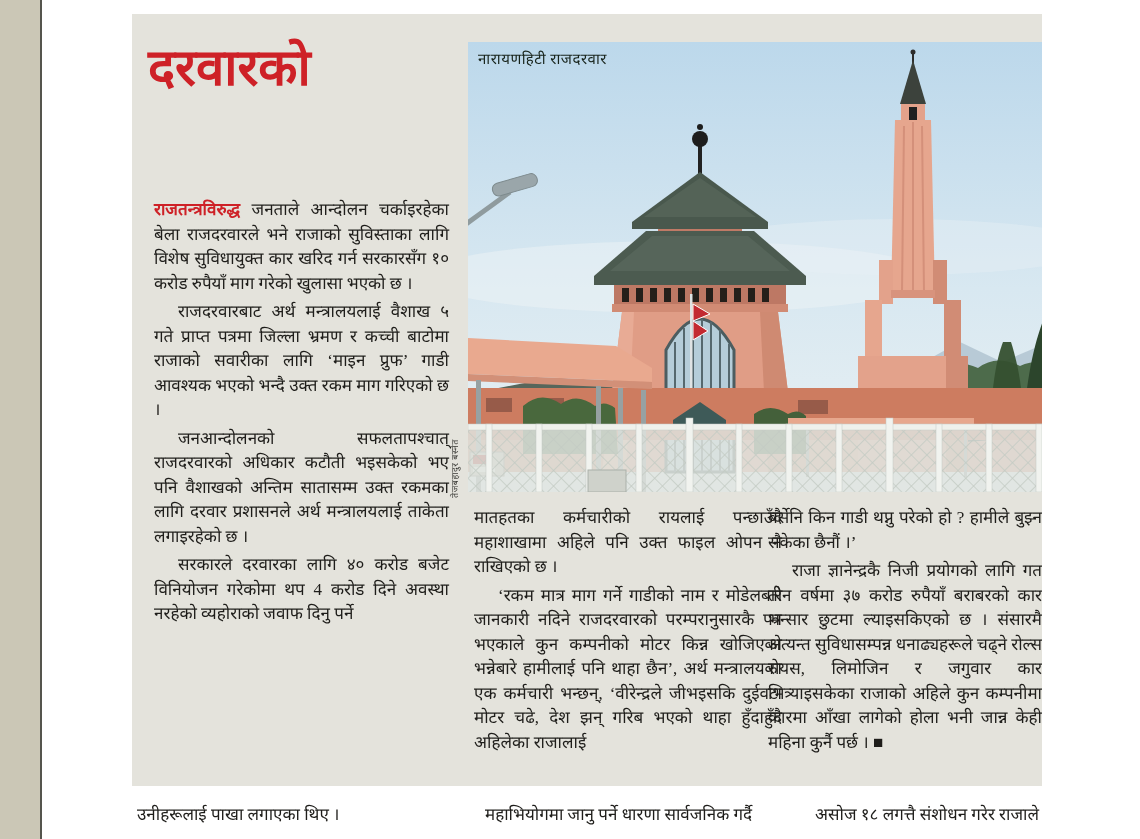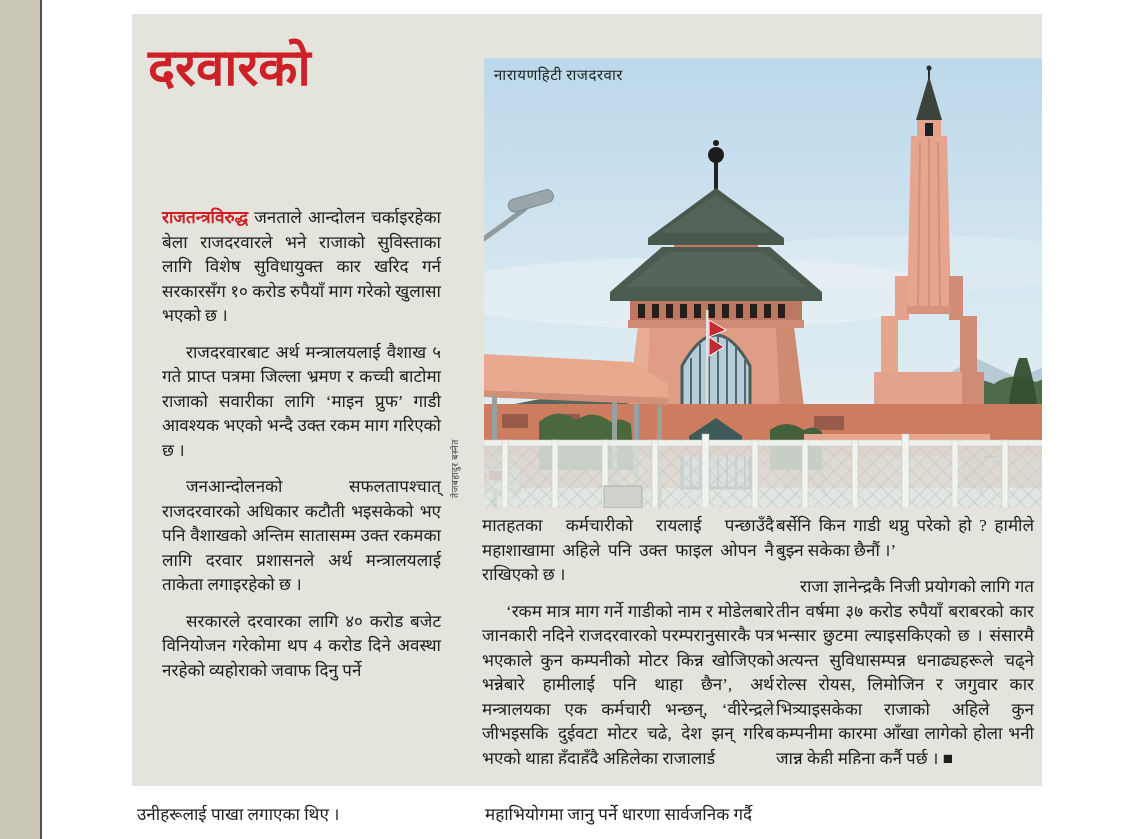--- a/index.html
+++ b/index.html
@@ -10,21 +10,21 @@
   .article{position:absolute;left:132px;top:14px;width:948px;height:772px;background:#e4e3dc;}
   .headline{position:absolute;left:16px;top:26px;width:320px;margin:0;
             font-size:51px;line-height:57px;font-weight:bold;color:#ce2127;
             font-family:"Liberation Serif","DejaVu Serif",serif;}
   .photo{position:absolute;left:336px;top:28px;width:612px;height:450px;overflow:hidden;background:#cfe2ee;}
   .photo svg{display:block;}
   .caption{position:absolute;left:10px;top:6px;font-size:15px;color:#17231a;letter-spacing:.5px;}
   .credit{position:absolute;left:316px;top:392px;height:92px;font-size:9px;color:#3a3a36;
           writing-mode:vertical-rl;transform:rotate(180deg);white-space:nowrap;letter-spacing:.5px;}
   .col{position:absolute;font-size:17px;line-height:24.5px;text-align:justify;overflow:hidden;}
-  .col p{margin:12px;text-indent:24px;}
+  .col p{margin:4px;text-indent:24px;}
   .col p.first{text-indent:0;}
   .col1{left:18px;top:180px;width:303px;height:570px;}
   .col2{left:338px;top:488px;width:316px;height:262px;}
   .col3{left:632px;top:488px;width:282px;height:262px;}
   .lead{color:#ce2127;font-weight:bold;}
   .next{position:absolute;top:803px;font-size:17px;line-height:24px;white-space:nowrap;}
   .next1{left:137px;} .next2{left:485px;} .next3{left:815px;}
 </style>
 </head>
 <body>
@@ -32,21 +32,21 @@
 <div class="page">
   <div class="edge-strip"></div>
   <div class="edge-rule"></div>
 
   <div class="article">
 
     <h1 class="headline">
       <span>दरवारको</span><br>
     </h1>
 
-    <figure class="photo" style="margin:16px">
+    <figure class="photo" style="margin:0">
       <svg viewBox="0 0 612 450" width="612" height="450">
         <defs>
           <linearGradient id="sky" x1="0" y1="0" x2="0" y2="1">
             <stop offset="0" stop-color="#bcd8eb"></stop>
             <stop offset="0.55" stop-color="#d8e8f1"></stop>
             <stop offset="1" stop-color="#eaf1f3"></stop>
           </linearGradient>
           <pattern id="mesh" width="11" height="11" patternUnits="userSpaceOnUse" patternTransform="rotate(45)">
             <path d="M0,0 L0,11 M0,0 L11,0" stroke="#c3cbc3" stroke-width="1.6" fill="none"></path>
           </pattern>
@@ -208,13 +208,14 @@
     </div>
 
     <div class="col col3">
       <p class="first">बर्सेनि किन गाडी थप्नु परेको हो ? हामीले बुझ्न सकेका छैनौं ।’</p>
       <p>राजा ज्ञानेन्द्रकै निजी प्रयोगको लागि गत तीन वर्षमा ३७ करोड रुपैयाँ बराबरको कार भन्सार छुटमा ल्याइसकिएको छ । संसारमै अत्यन्त सुविधासम्पन्न धनाढ्यहरूले चढ्ने रोल्स रोयस, लिमोजिन र जगुवार कार भित्र्याइसकेका राजाको अहिले कुन कम्पनीमा कारमा आँखा लागेको होला भनी जान्न केही महिना कुर्नै पर्छ । ■</p>
     </div>
   </div>
 
   <div class="next next2">महाभियोगमा जानु पर्ने धारणा सार्वजनिक गर्दै</div>
   <div class="next next1">उनीहरूलाई पाखा लगाएका थिए ।</div>
+  <div class="next next3">असोज १८ लगत्तै संशोधन गरेर राजाले</div>
 </div>
 
 </body></html>

